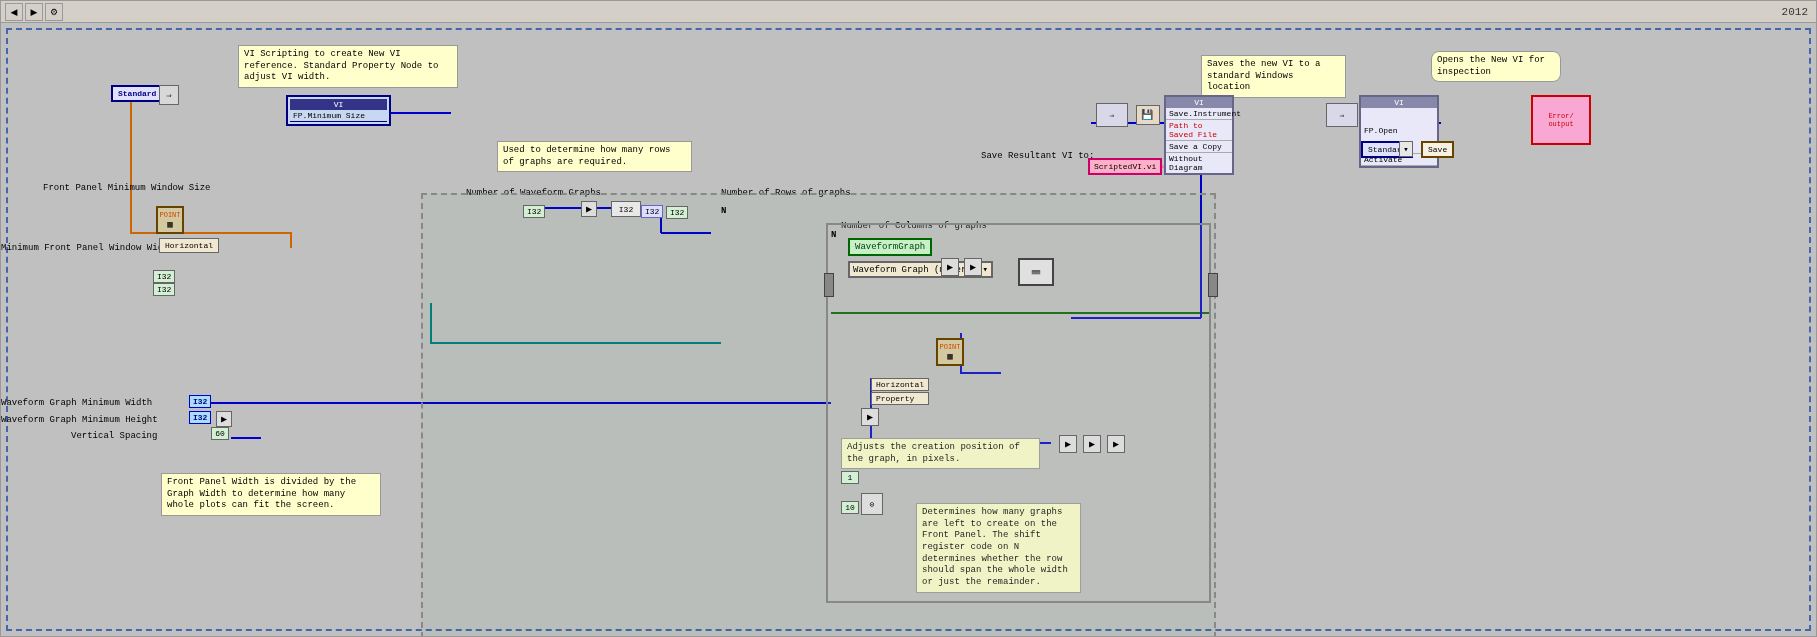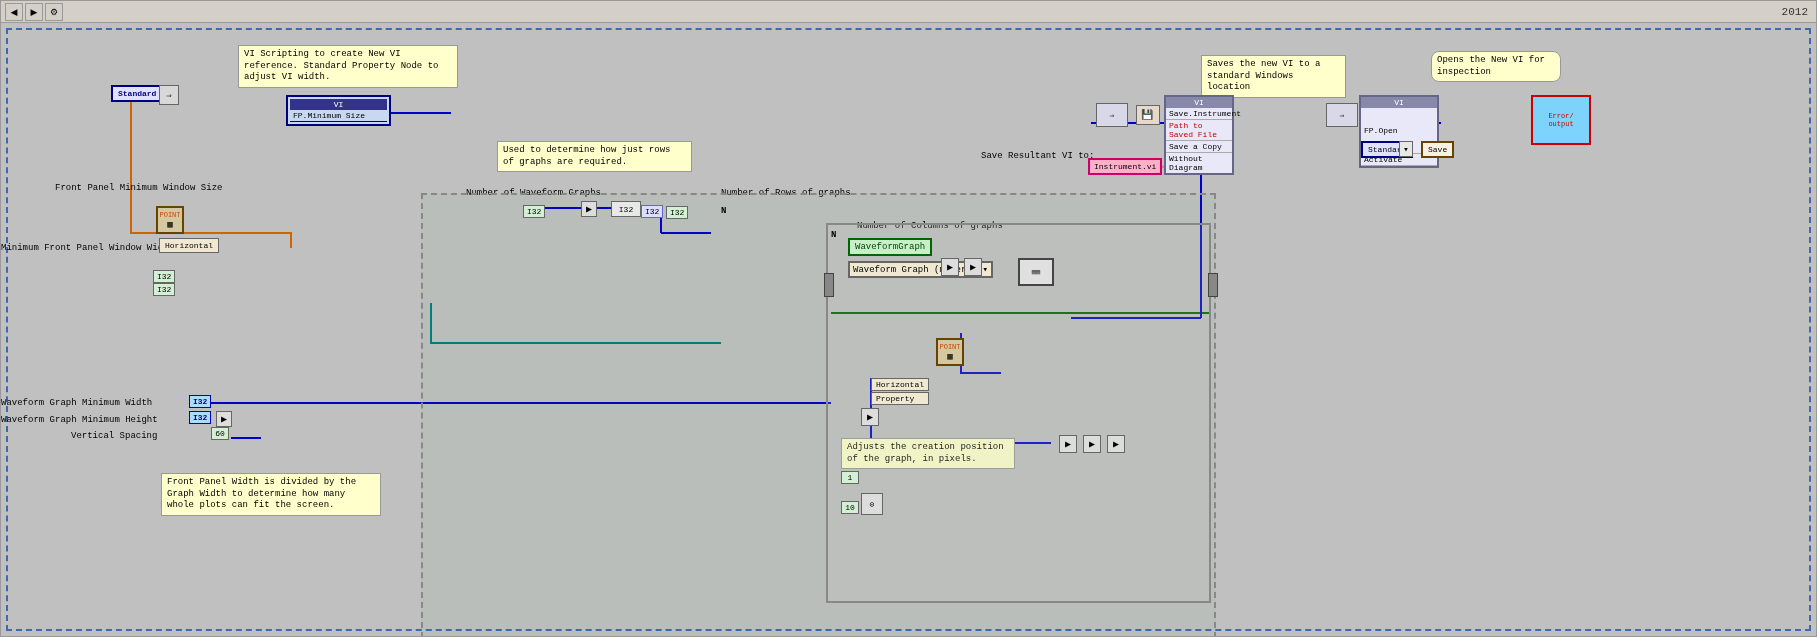--- a/index.html
+++ b/index.html
@@ -207,50 +207,58 @@
       <line x1="1070" y1="295" x2="1200" y2="295" stroke="#0000cc" stroke-width="2"></line>
       <line x1="1200" y1="295" x2="1200" y2="100" stroke="#0000cc" stroke-width="2"></line>
     </svg>
 
     <div class="comment-box" style="left:237px; top:22px; width:240px;">
       <span>VI Scripting to create  New VI reference.
 Standard Property Node to adjust VI width.</span>
     </div>
 
     <div class="comment-box" style="left:496px; top:118px; width:195px;">
-      <span>Used to determine how just rows
+      <span>Used to determine how many rows
 of graphs are required.</span>
     </div>
 
     <div class="comment-box" style="left:1200px; top:32px; width:145px;">
       <span>Saves the new VI to a standard
 Windows location</span>
     </div>
 
     <div class="comment-box" style="left:1430px; top:28px; width:130px;border-radius:8px;">
       <span>Opens the New VI
 for inspection</span>
     </div>
 
     <div class="comment-box" style="left:160px; top:450px; width:330px;">
       <span>Front Panel Width is divided by the Graph Width to determine
 how many whole plots can fit the screen.</span>
     </div>
 
-
-    <div class="comment-box" style="left:840px; top:415px; width:174px;">
+    <div class="comment-box" style="left:915px; top:480px; width:165px;">
+      <span>Determines how many graphs
+are left to create on the Front
+Panel.  The shift register code
+on N determines whether the
+row should span the whole
+width or just the remainder.</span>
+    </div>
+
+    <div class="comment-box" style="left:840px; top:415px; width:199px;">
       <span>Adjusts the creation position of the
 graph, in pixels.</span>
     </div>
 
-    <div class="label" style="left:42px; top:160px;margin-left:12px;">Front Panel Minimum Window Size</div>
+    <div class="label" style="left:42px; top:160px;">Front Panel Minimum Window Size</div>
     <div class="label" style="left:0px; top:220px;">Minimum Front Panel Window Width</div>
     <div class="label" style="left:465px; top:165px;">Number of Waveform Graphs</div>
     <div class="label" style="left:720px; top:165px;">Number of Rows of graphs</div>
-    <div class="label" style="left:840px; top:198px;margin-left:16px;">Number of Columns of graphs</div>
+    <div class="label" style="left:840px; top:198px;">Number of Columns of graphs</div>
     <div class="label" style="left:0px; top:375px;">Waveform Graph Minimum Width</div>
     <div class="label" style="left:0px; top:392px;">Waveform Graph Minimum Height</div>
     <div class="label" style="left:70px; top:408px;">Vertical Spacing</div>
     <div class="label" style="left:980px; top:128px;">Save Resultant VI to:</div>
 
     <div class="control-box" style="left:110px; top:62px; padding:2px 5px;">
       <span style="font-size:8px; color:#000080; font-weight:bold;">Standard VI</span>
     </div>
 
     <div style="position:absolute; left:158px; top:62px; width:20px; height:20px; border:1px solid #666; background:#d8d8d8; display:flex; align-items:center; justify-content:center; font-size:9px;">⇒</div>
@@ -341,26 +349,26 @@
     <div class="vi-ref-node" style="left:1358px; top:72px; width:80px;">
       <div class="vi-ref-header">VI</div>
       <div style="padding:18px 3px; font-size:8px; border-bottom:1px solid #aaa;">FP.Open</div>
       <div style="padding:1px 3px; font-size:8px; border-bottom:1px solid #aaa;">Activate</div>
     </div>
 
     <div class="control-box" style="left:1360px; top:118px; padding:2px 5px; font-size:8px;">Standard</div>
     <div style="position:absolute; left:1398px; top:118px; width:14px; height:16px; border:1px solid #666; background:#e8e8e8; display:flex; align-items:center; justify-content:center; font-size:9px;">▾</div>
     <div class="control-box" style="left:1420px; top:118px; padding:2px 5px; font-size:8px; border-color:#664400; background:#f8f0e0;">Save</div>
 
-    <div style="position:absolute; left:1530px; top:72px; width:60px; height:50px; border:2px solid #cc0000; background:#7dd3fc; display:flex; flex-direction:column; align-items:center; justify-content:center; font-size:7px; color:#cc0000;">
+    <div style="position:absolute; left:1530px; top:72px; width:60px; height:50px; border:2px solid #cc0000; background:#f9a8d4; display:flex; flex-direction:column; align-items:center; justify-content:center; font-size:7px; color:#cc0000;">
       <span>Error/</span>
       <span>output</span>
     </div>
 
-    <div class="pink-box" style="left:1087px; top:135px;">Instrument.vi</div>
+    <div class="pink-box" style="left:1087px; top:135px;">ScriptedVI.vi</div>
 
     <div style="position:absolute; left:1095px; top:80px; width:32px; height:24px; border:1px solid #666; background:#d8d8e8; display:flex; align-items:center; justify-content:center; font-size:8px;">⇒</div>
 
     <div style="position:absolute; left:1325px; top:80px; width:32px; height:24px; border:1px solid #666; background:#d8d8e8; display:flex; align-items:center; justify-content:center; font-size:8px;">⇒</div>
 
     <div style="position:absolute; left:640px; top:182px; font-size:8px; background:#ddddff; border:1px solid #6666cc; padding:1px 3px;">I32</div>
   </div>
 </div>
 
 </body></html>

